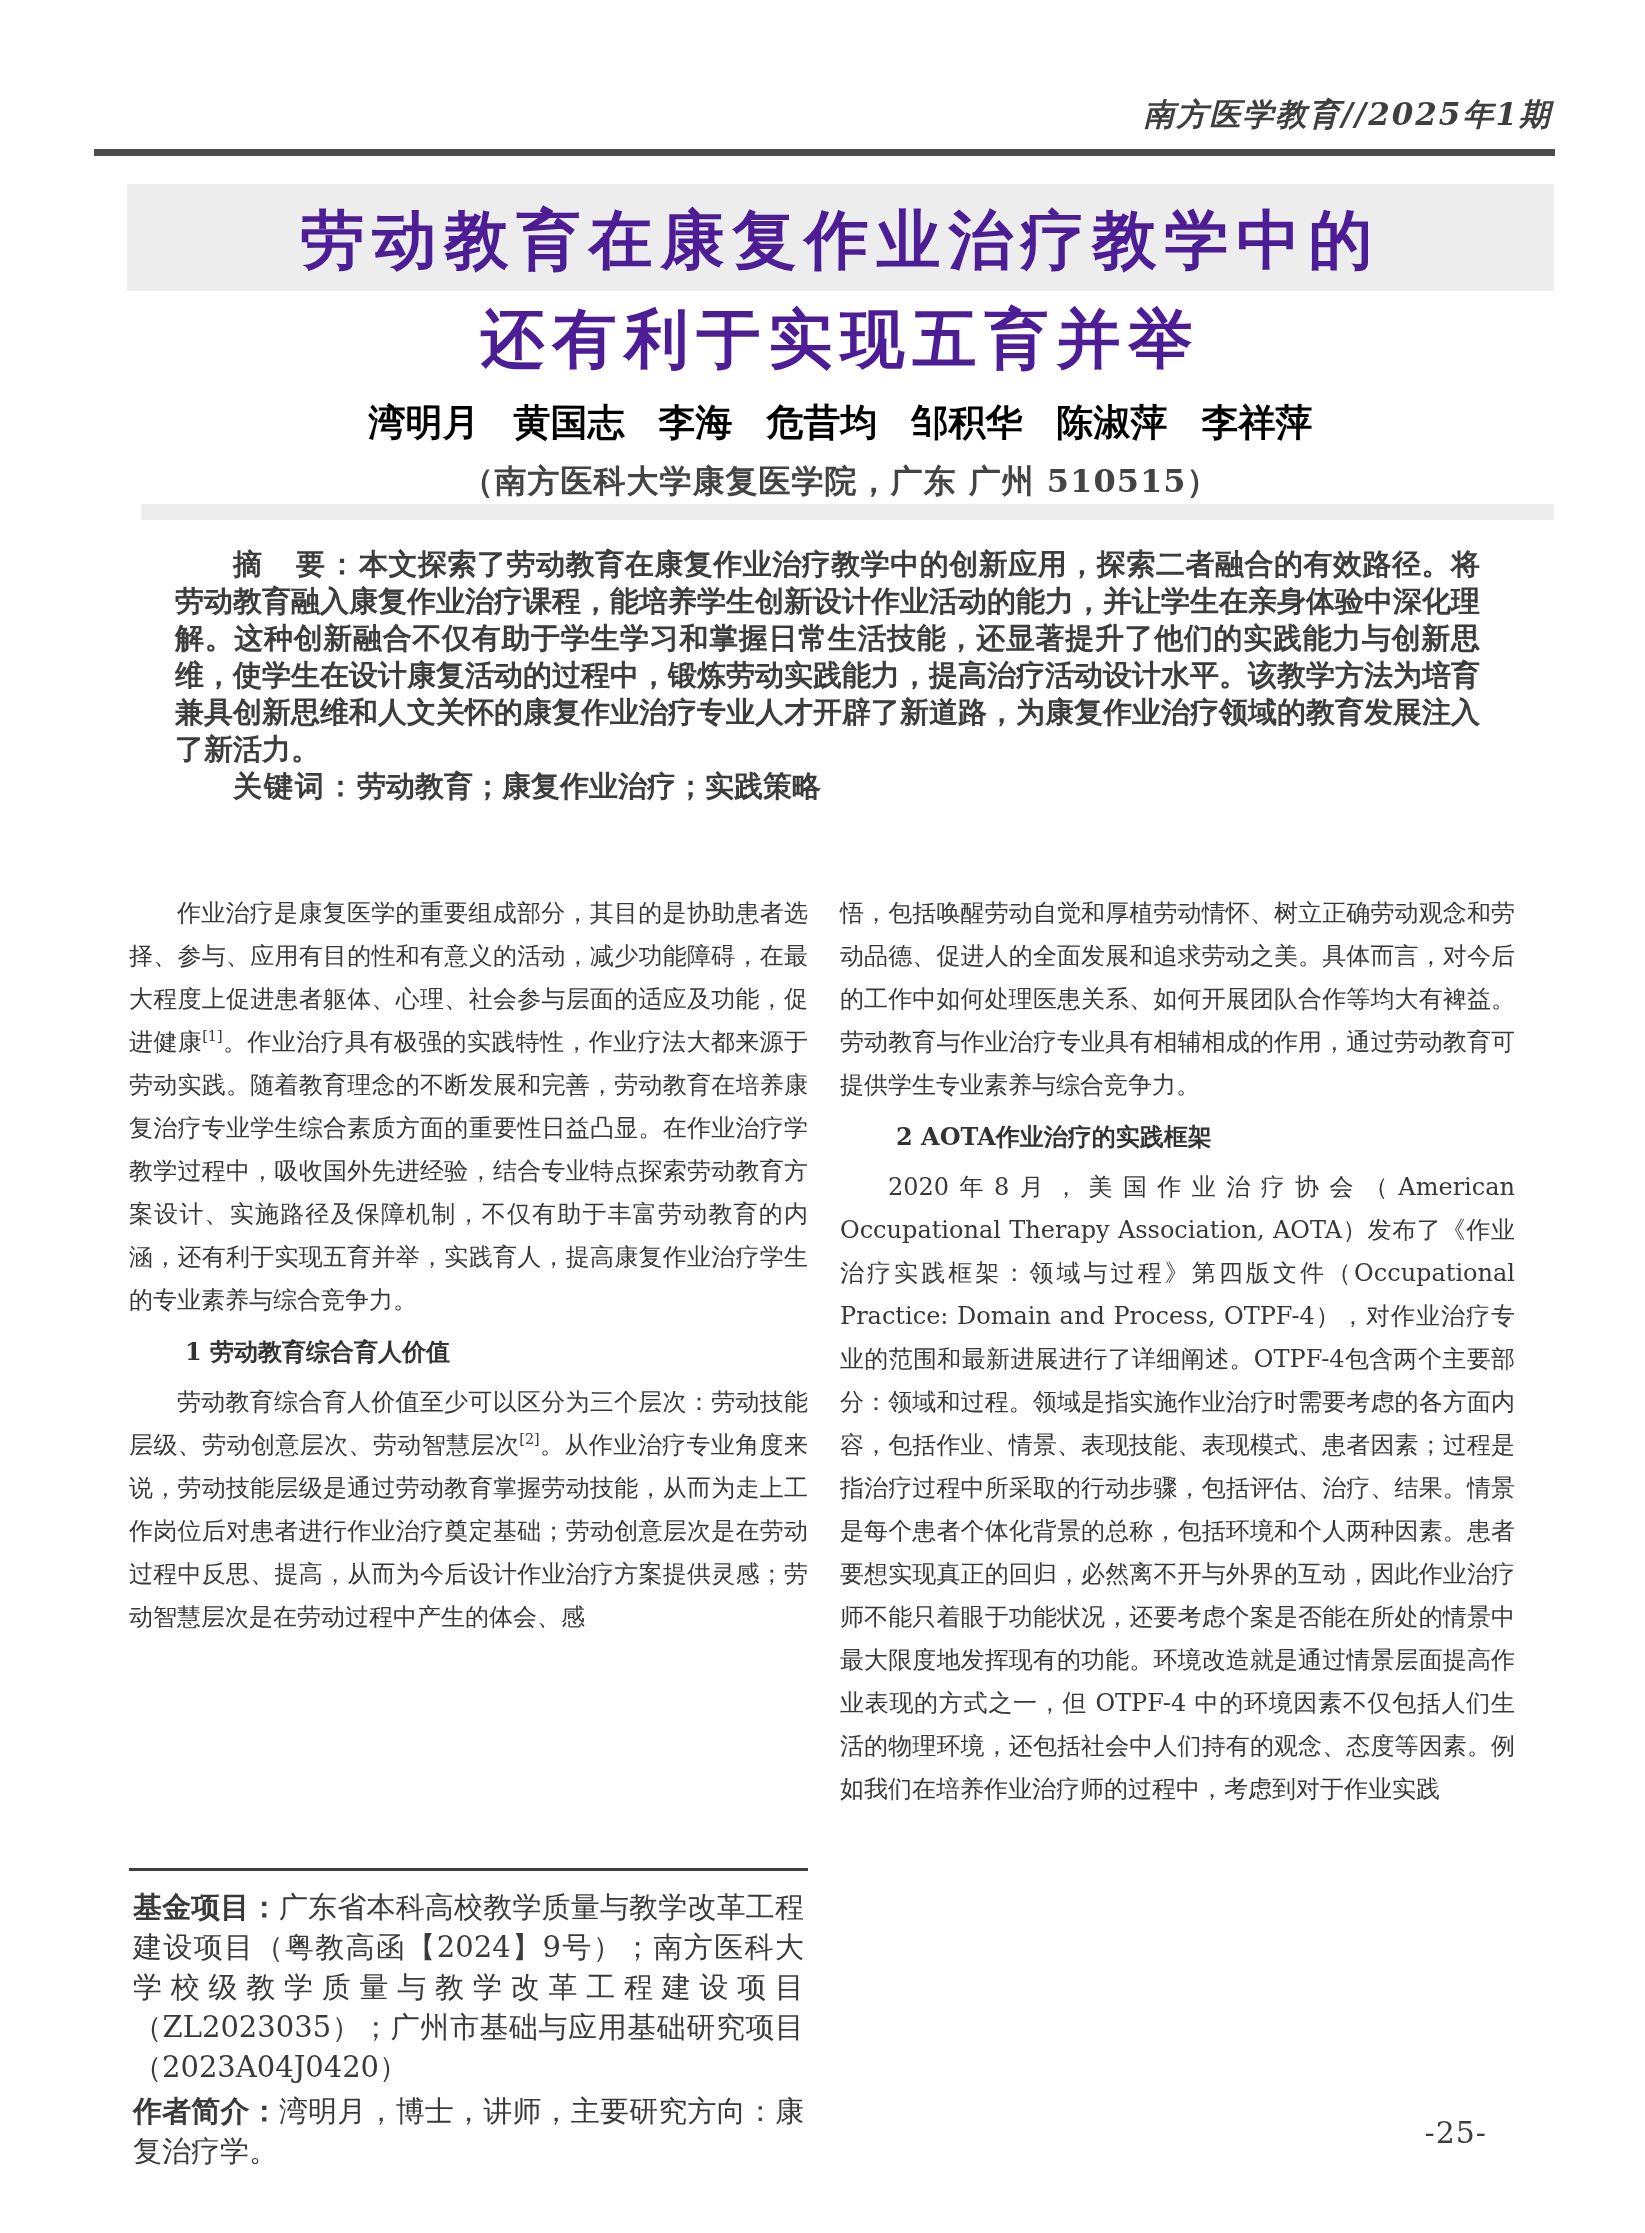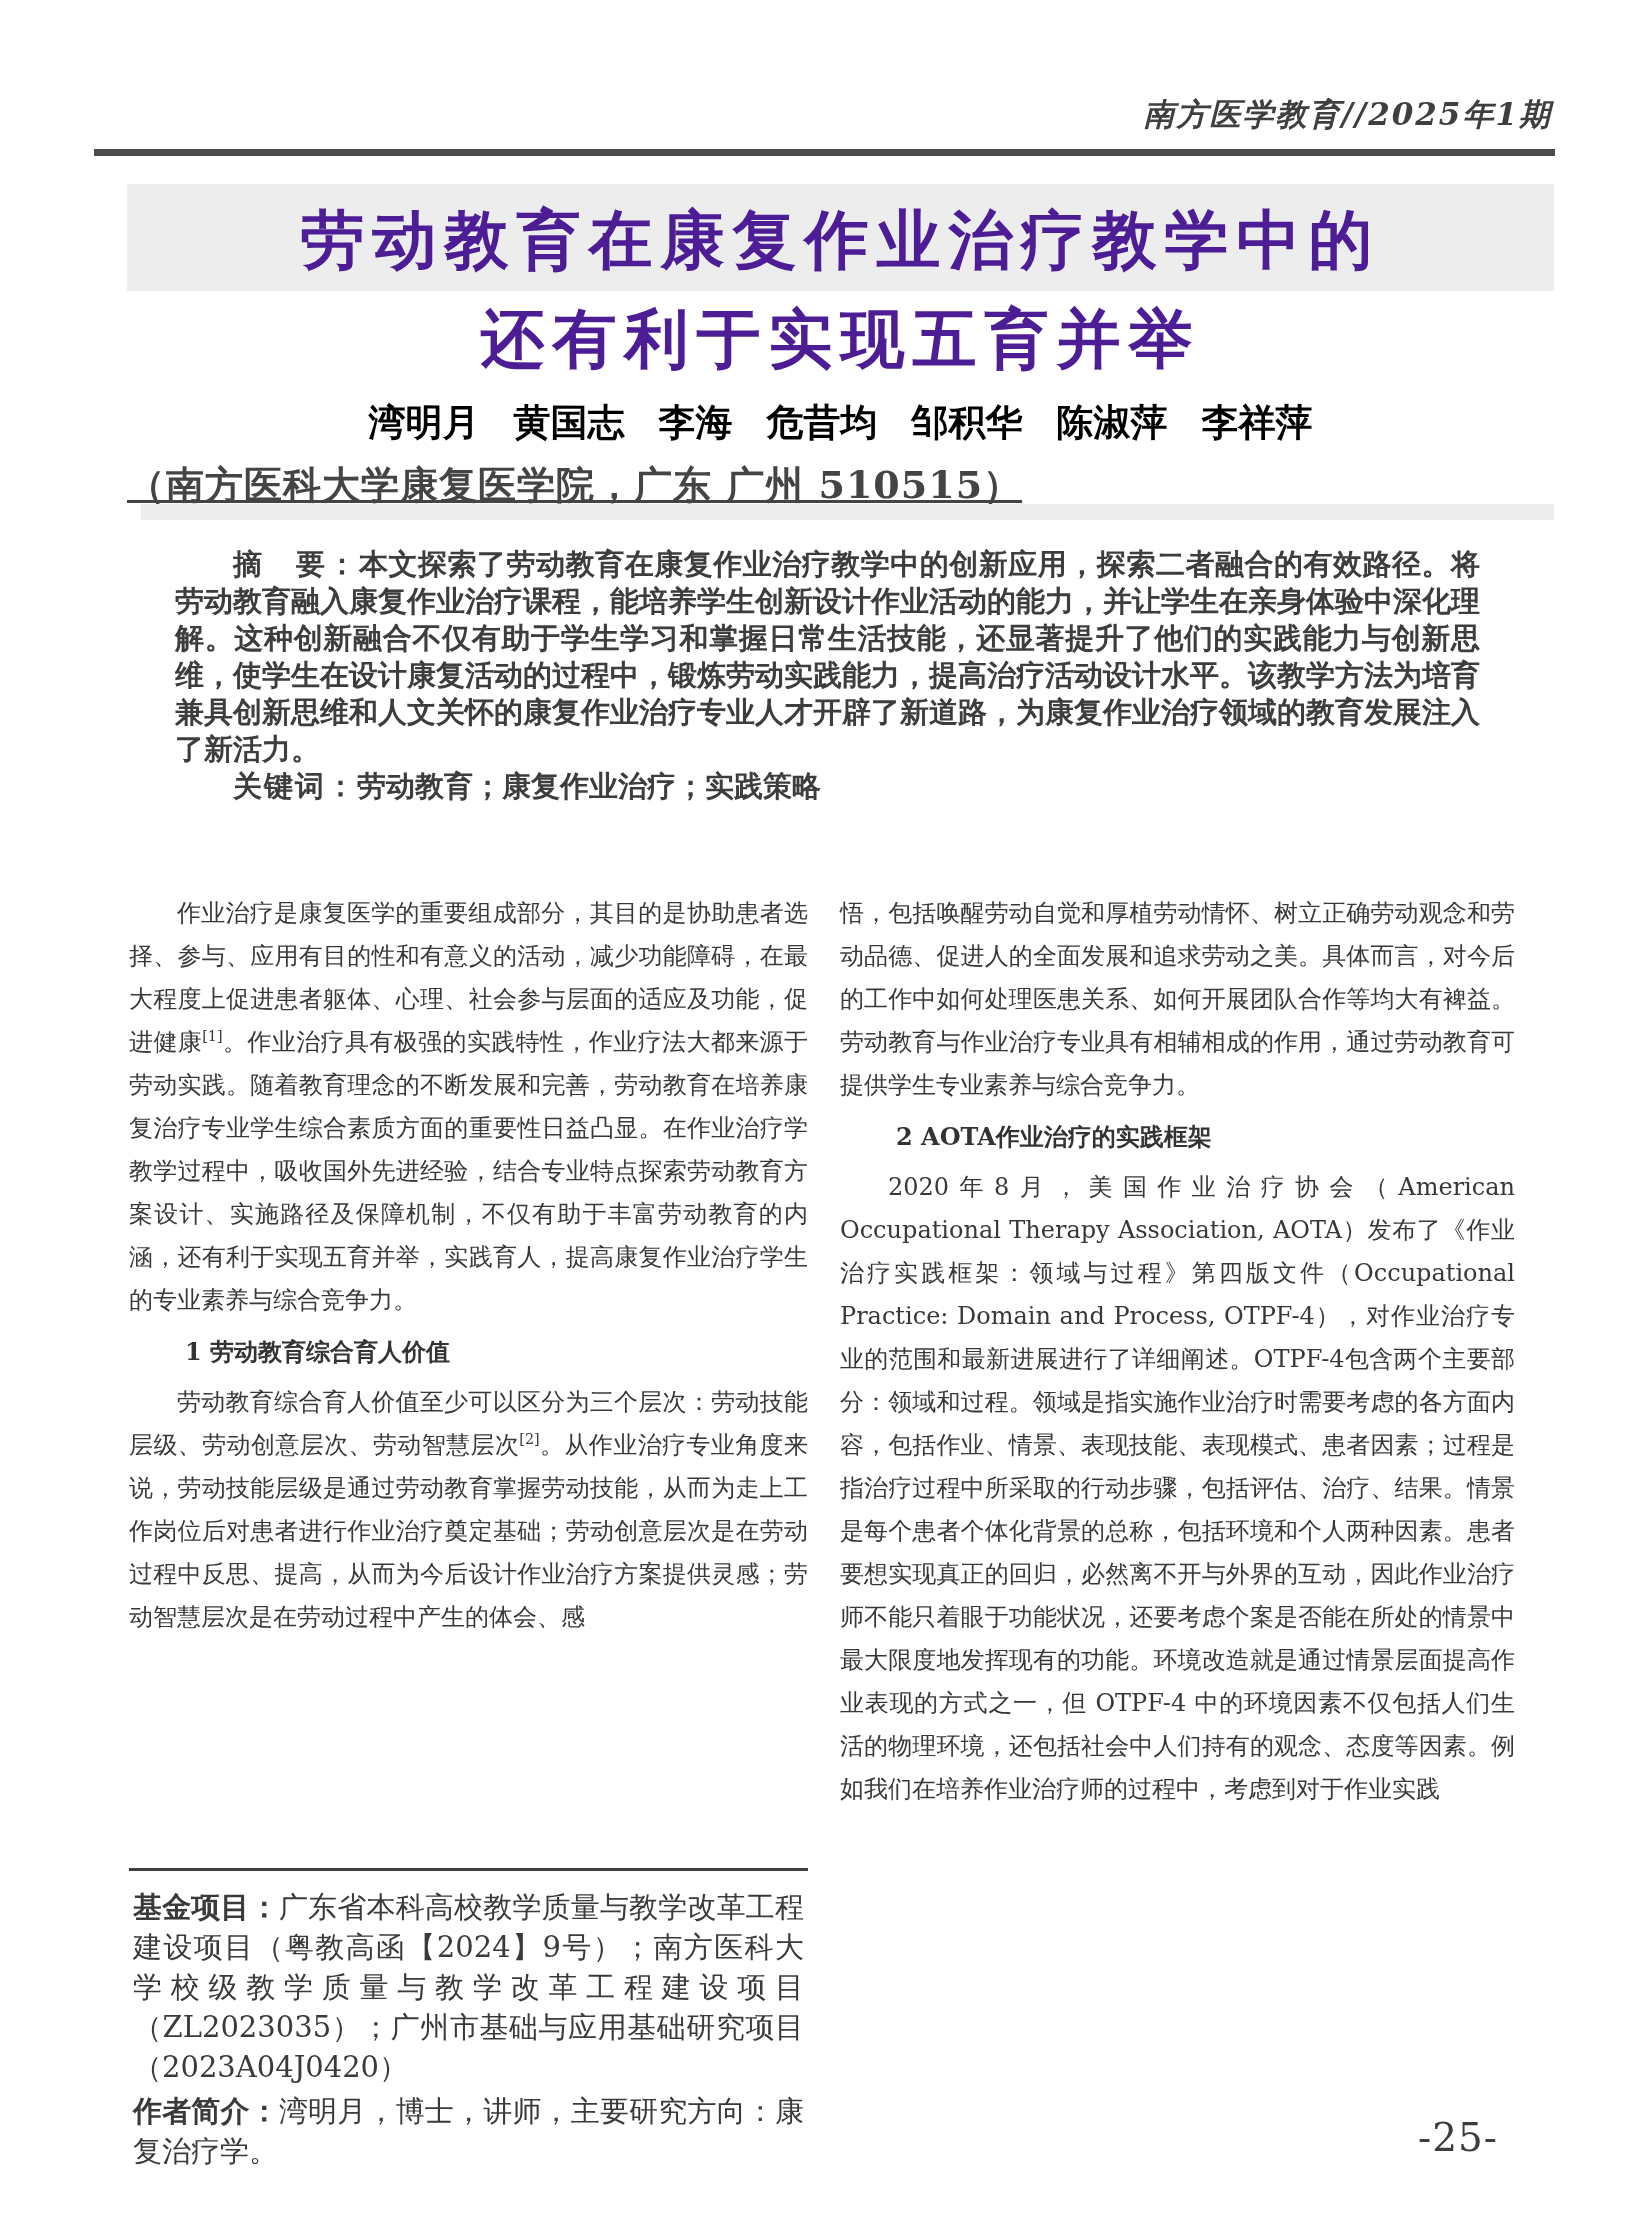--- a/index.html
+++ b/index.html
@@ -25,22 +25,22 @@
   .title-line1{line-height:111px;}
   .title-line2{
     position:absolute;top:292px;left:127px;width:1427px;line-height:94px;
   }
   .authors{
     position:absolute;top:398px;left:127px;width:1427px;text-align:center;
     font-size:37px;font-weight:bold;color:#000000;
   }
   .author{margin:0 17px;display:inline-block;}
   .affiliation{
-    position:absolute;top:460px;left:127px;width:1427px;text-align:left;
-    font-size:38px;font-weight:600;color:#444444;letter-spacing:1px;text-decoration:underline;
+    position:absolute;top:460px;left:127px;width:1427px;text-align:center;
+    font-size:32px;font-weight:600;color:#444444;letter-spacing:1px;
   }
   .divider-band{
     position:absolute;top:504px;left:141px;width:1413px;height:16px;background:#ededed;
   }
   .abstract{
     position:absolute;top:546px;left:175px;width:1305px;
     font-size:29px;line-height:37px;font-weight:bold;color:#3d3d3d;
     text-align:justify;
   }
   .abstract p{margin:0;text-indent:2em;}
@@ -56,21 +56,21 @@
   .body-heading{margin:8px;text-indent:2em;font-weight:bold;color:#333333;}
   sup{font-size:0.6em;line-height:0;}
   .footnote{
     position:absolute;top:1868px;left:129px;width:679px;
     border-top:3px solid #3e3e3e;padding-top:12px;
     font-size:29px;line-height:40px;text-align:justify;color:#3a3a3a;
   }
   .footnote p{margin:4px;}
   .footnote .lbl{font-weight:bold;}
   .page-number{
-    position:absolute;top:2115px;right:148px;font-size:39px;color:#3d3d3d;
+    position:absolute;top:2115px;right:159px;font-size:30px;color:#3d3d3d;
     letter-spacing:1px;
   }
 </style>
 </head>
 <body>
 
 <div class="page">
 
   <div class="journal-header">南方医学教育//2025年1期</div>
 

